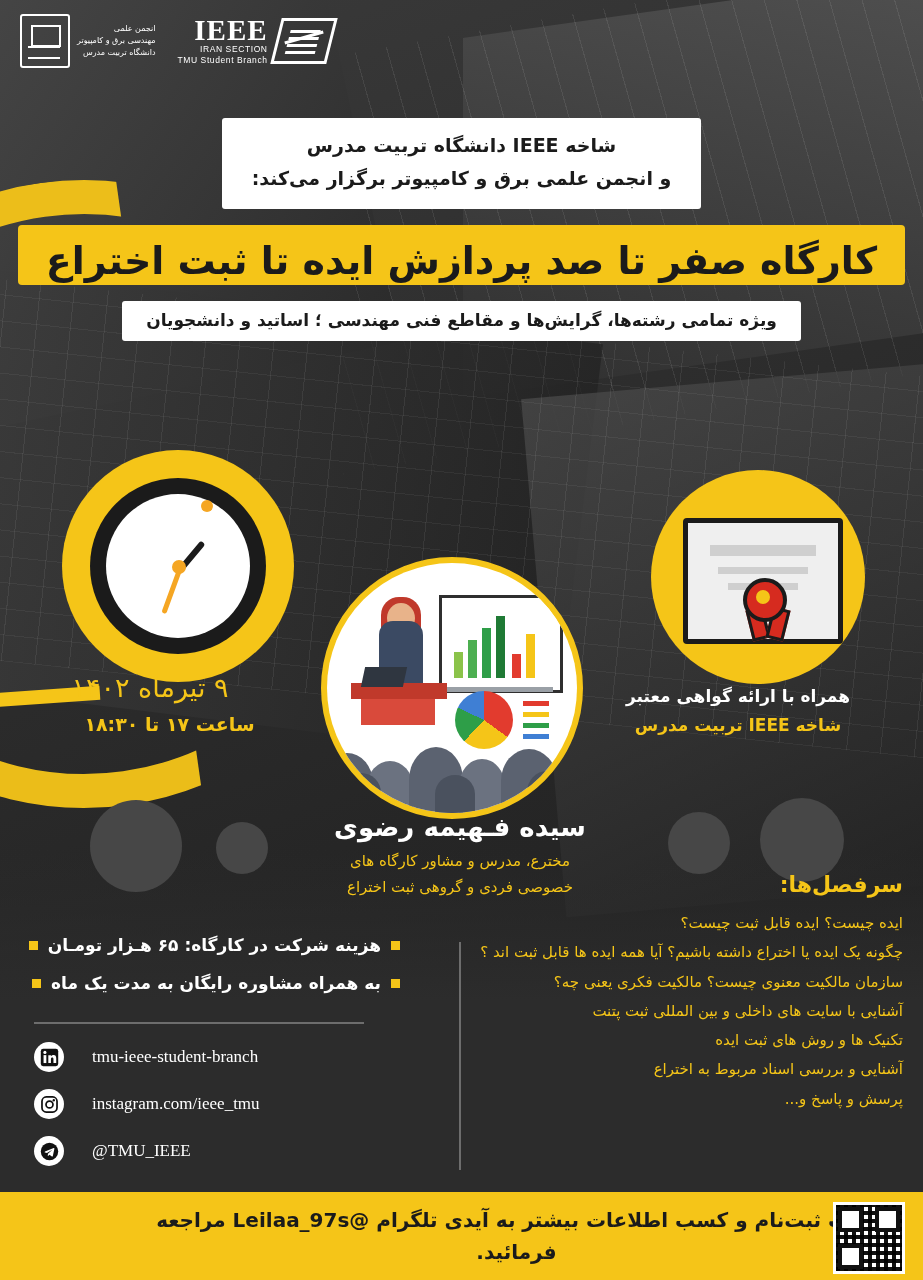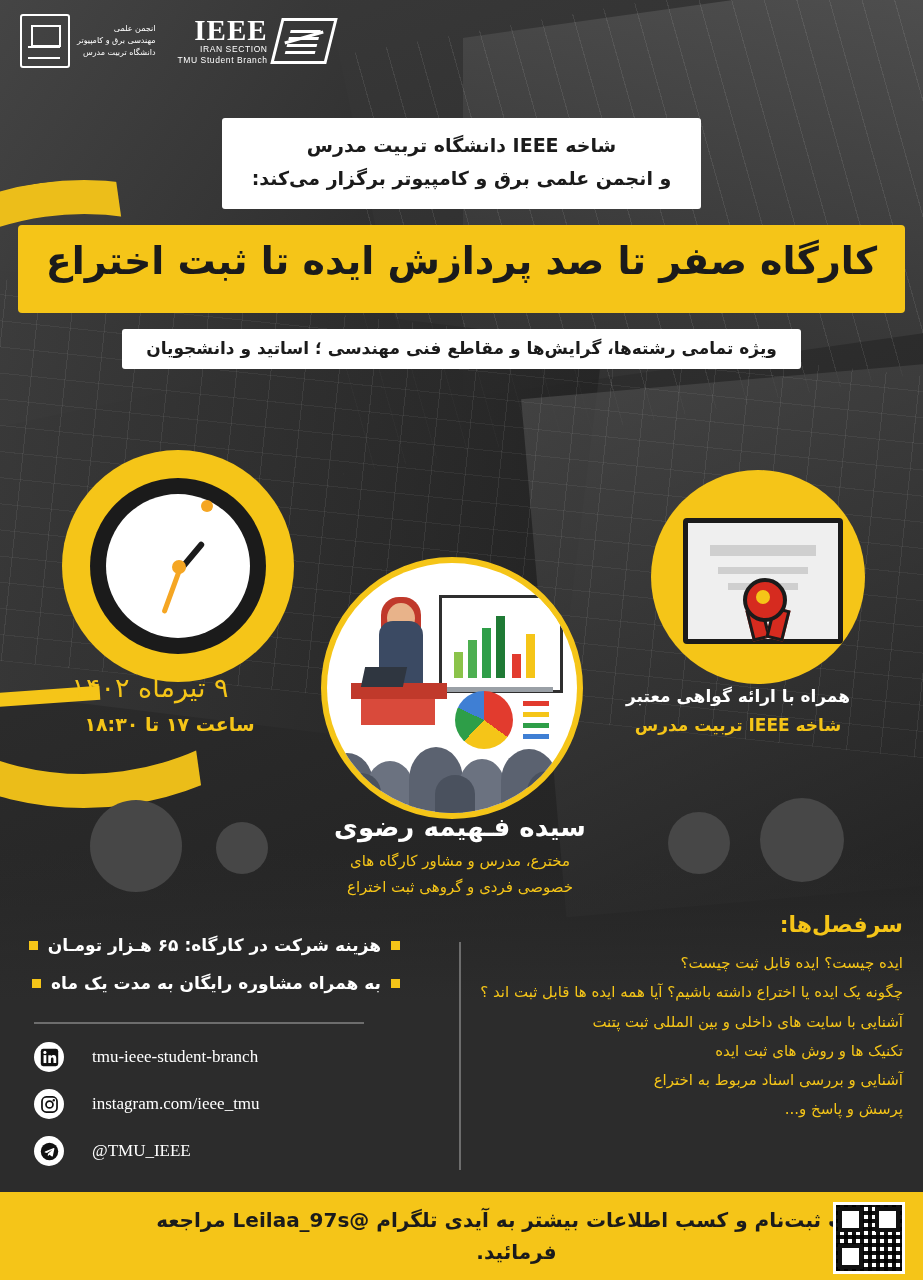--- a/index.html
+++ b/index.html
@@ -45,21 +45,21 @@
   .tmu-logo{display:flex;align-items:center;gap:7px;}
   .tmu-mark{width:46px;height:50px;border:2px solid #fff;border-radius:3px;position:relative;}
   .tmu-mark::before{content:"";position:absolute;left:9px;top:9px;width:26px;height:18px;border:2px solid #fff;}
   .tmu-mark::after{content:"";position:absolute;left:6px;bottom:7px;width:32px;height:9px;border-top:2px solid #fff;border-bottom:2px solid #fff;}
   .tmu-words{color:#fff;font-size:8px;line-height:1.5;text-align:right;}
 
   
   .title-wrap{position:absolute;top:118px;left:0;right:0;z-index:5;display:flex;flex-direction:column;align-items:center;}
   .white-band{background:#fff;color:#1b1b1b;padding:11px 30px 13px;border-radius:3px;text-align:center;
      font-size:19px;font-weight:bold;line-height:1.75;max-width:430px;}
-  .yellow-band{margin-top:16px;background:#f5c518;color:#1b1b1b;padding:14px 28px 30px;border-radius:4px;
+  .yellow-band{margin-top:16px;background:#f5c518;color:#1b1b1b;padding:14px 28px 2px;border-radius:4px;
      font-size:38px;font-weight:bold;letter-spacing:-.5px;white-space:nowrap;}
   .white-band2{margin-top:16px;background:#fff;color:#1b1b1b;padding:9px 24px 11px;border-radius:3px;
      font-size:17px;font-weight:bold;white-space:nowrap;}
 
   
   .circle-clock{position:absolute;left:62px;top:450px;width:232px;height:232px;border-radius:50%;background:#f5c518;z-index:5;}
   .clock-inner{position:absolute;left:28px;top:28px;width:176px;height:176px;border-radius:50%;background:#1b1b1b;}
   .clock-face{position:absolute;left:16px;top:16px;width:144px;height:144px;border-radius:50%;background:#fff;}
   .hand-h{position:absolute;left:71px;top:40px;width:6px;height:36px;background:#1b1b1b;border-radius:3px;transform-origin:50% 100%;transform:rotate(40deg);}
   .hand-m{position:absolute;left:71px;top:30px;width:5px;height:46px;background:#f5a623;border-radius:3px;transform-origin:50% 100%;transform:rotate(200deg);}
@@ -113,21 +113,21 @@
   .sq{width:9px;height:9px;background:#f5c518;flex:0 0 auto;}
   .hr-line{position:absolute;left:34px;top:1022px;width:330px;height:2px;background:#6d6d6d;z-index:7;}
 
   .socials{position:absolute;left:34px;top:1042px;z-index:7;}
   .soc{display:flex;align-items:center;gap:28px;margin-bottom:17px;direction:ltr;}
   .soc .ic{width:30px;height:30px;border-radius:50%;background:#fff;display:flex;align-items:center;justify-content:center;flex:0 0 auto;}
   .soc .ic svg{width:19px;height:19px;}
   .soc .txt{color:#fff;font-size:17px;font-family:"Liberation Serif",serif;}
 
   
-  .topics{position:absolute;right:20px;top:912px;width:430px;text-align:right;z-index:7;}
+  .topics{position:absolute;right:20px;top:872px;width:430px;text-align:right;z-index:7;}
   .topics h3{color:#f5c518;font-size:22px;font-weight:bold;margin:0 0 12px 0;}
   .topics li{color:#f5c518;font-size:15px;line-height:1.95;list-style:none;}
   .topics ul{margin:0;padding:0;}
   .topic-divider{position:absolute;right:462px;top:942px;width:2px;height:228px;background:#6d6d6d;z-index:7;}
 
   
   .footer{position:absolute;left:0;right:0;bottom:0;height:88px;background:#f5c518;z-index:8;display:flex;align-items:center;}
   .footer-text{flex:1;text-align:center;color:#1b1b1b;font-size:20px;font-weight:bold;line-height:1.6;padding-right:40px;padding-left:150px;}
   .qr{position:absolute;right:18px;top:10px;width:66px;height:66px;background:#fff;padding:3px;}
   .qr .cells{width:100%;height:100%;
@@ -314,20 +314,21 @@
       <span class="txt">@TMU_IEEE</span>
     </div>
   </div>
 
   <div class="topic-divider"></div>
   <div class="topics">
     <h3>سرفصل‌ها:</h3>
     <ul>
       <li>ایده چیست؟ ایده قابل ثبت چیست؟</li>
       <li>چگونه یک ایده یا اختراع داشته باشیم؟ آیا همه ایده ها قابل ثبت اند ؟</li>
+      <li>سازمان مالکیت معنوی چیست؟ مالکیت فکری یعنی چه؟</li>
       <li>آشنایی با سایت های داخلی و بین المللی ثبت پتنت</li>
       <li>تکنیک ها و روش های ثبت ایده</li>
       <li>آشنایی و بررسی اسناد مربوط به اختراع</li>
       <li>پرسش و پاسخ و...</li>
     </ul>
   </div>
 
   <div class="footer">
     <div class="footer-text">جهت ثبت‌نام و کسب اطلاعات بیشتر به آیدی تلگرام @Leilaa_97s مراجعه فرمائید.</div>
     <div class="qr">

